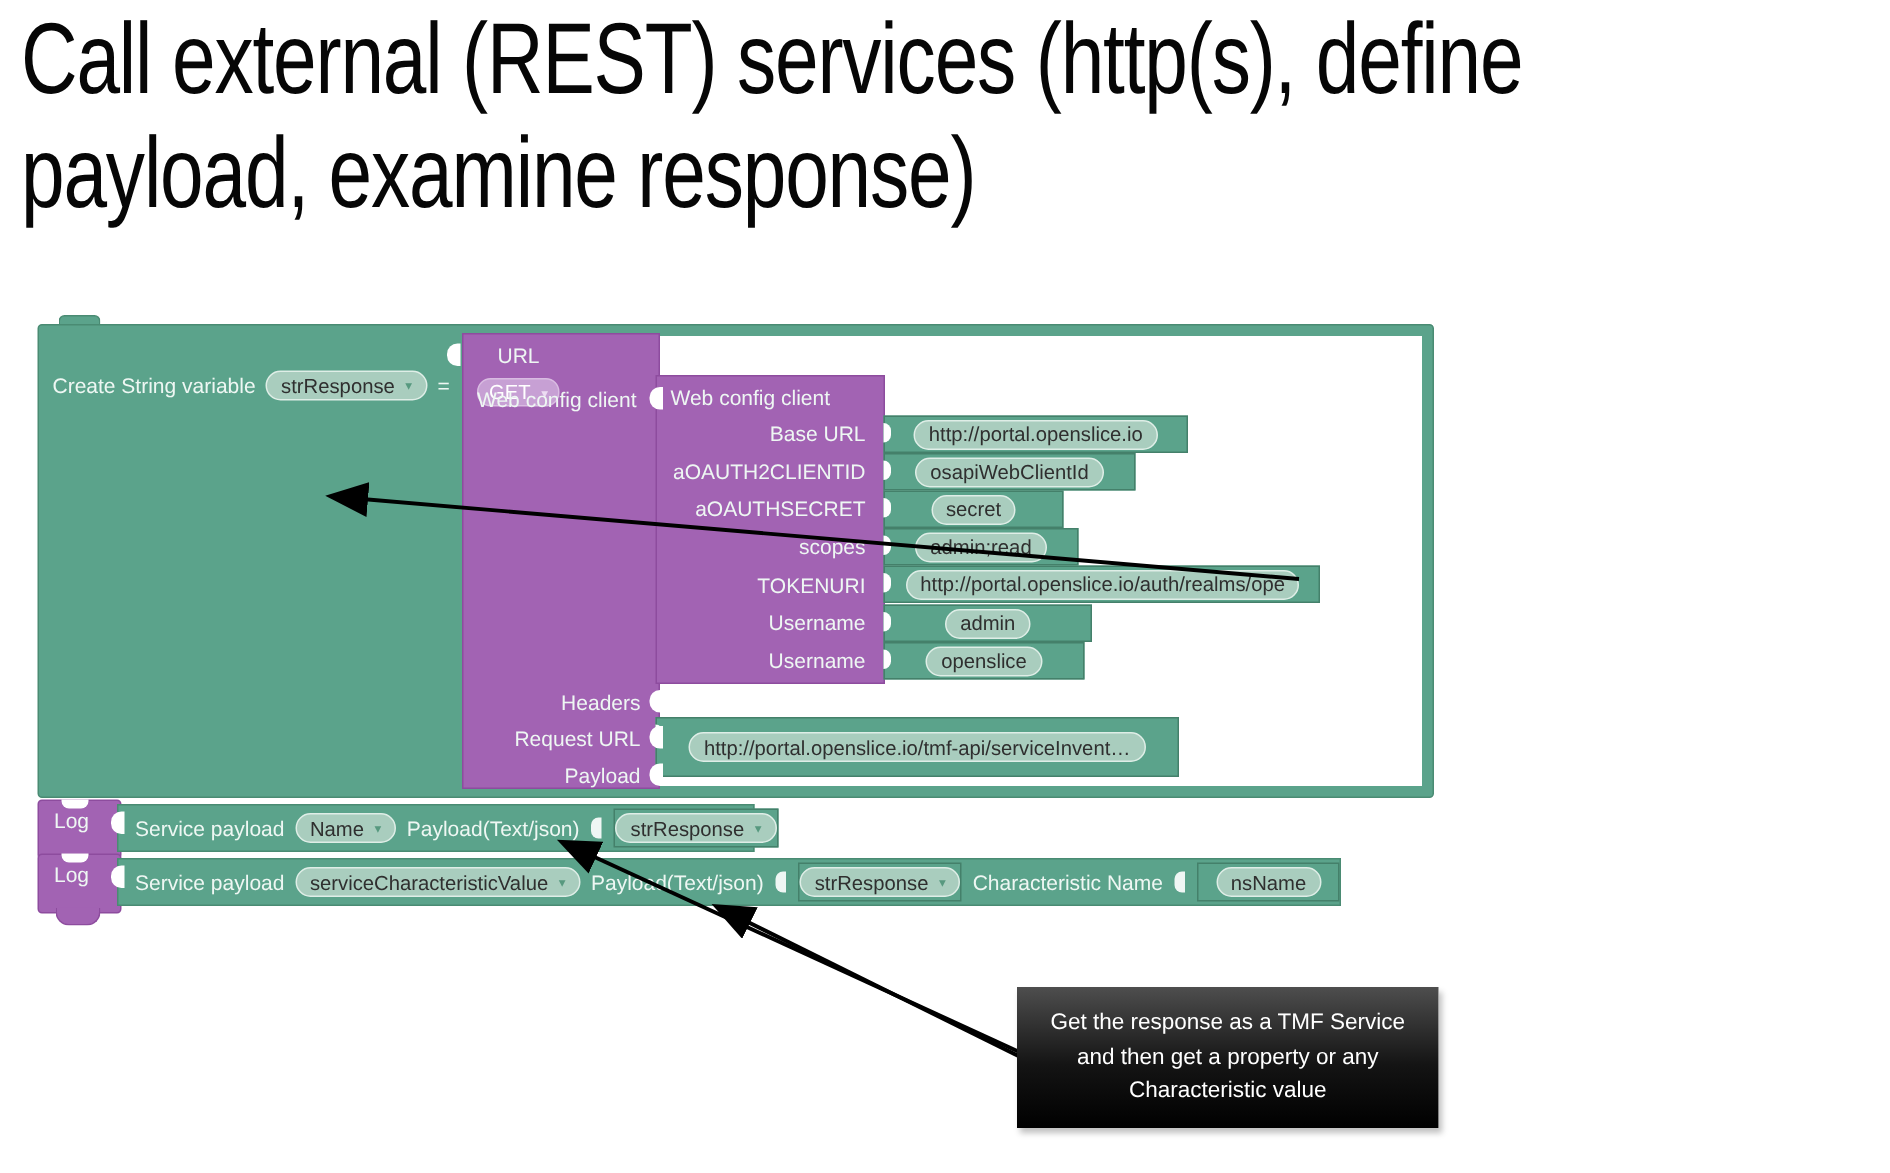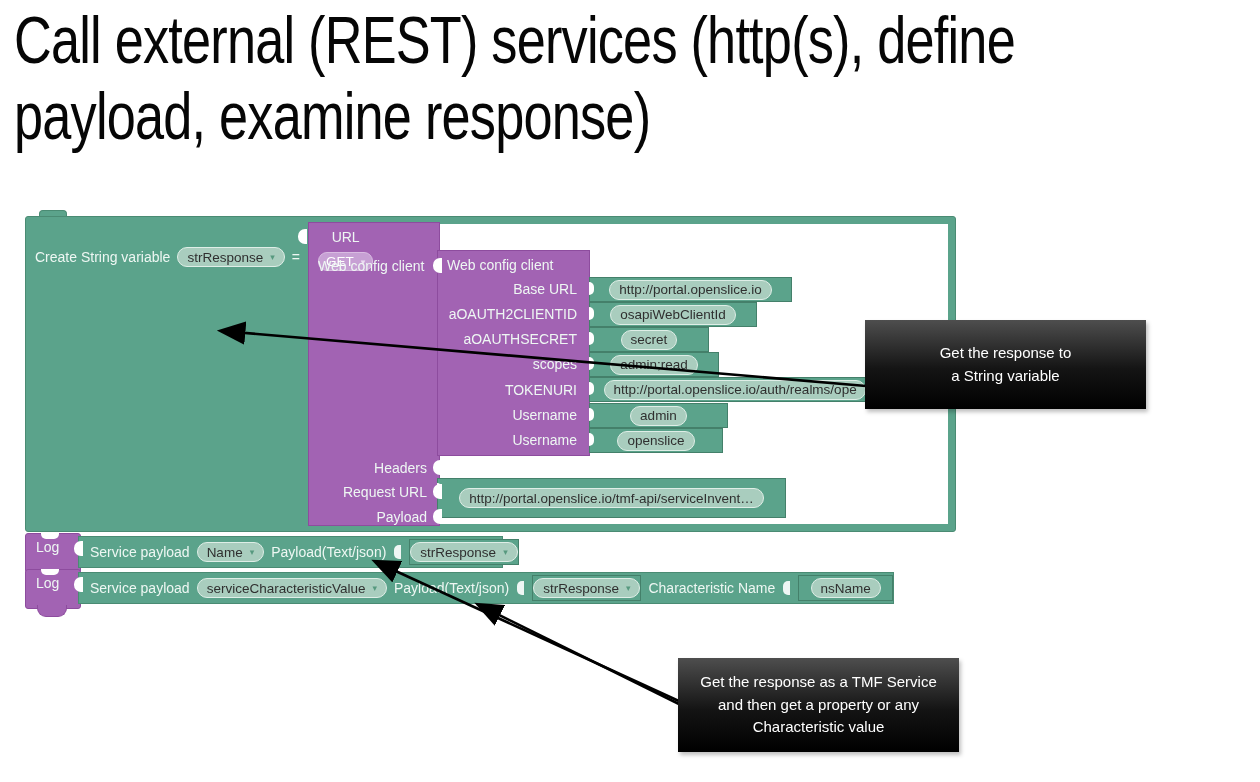--- a/index.html
+++ b/index.html
@@ -191,23 +191,19 @@
     <defs>
       <marker id="ah" markerWidth="11" markerHeight="9" refX="9" refY="4.5" orient="auto">
         <path d="M0,0 L11,4.5 L0,9 z" fill="#000"></path>
       </marker>
     </defs>
     <line x1="866" y1="386" x2="222" y2="331" stroke="#000" stroke-width="2.6" marker-end="url(#ah)"></line>
     <line x1="681" y1="702" x2="376" y2="562" stroke="#000" stroke-width="2.6" marker-end="url(#ah)"></line>
     <line x1="685" y1="707" x2="479" y2="605" stroke="#000" stroke-width="2.6" marker-end="url(#ah)"></line>
   </svg>
 
-  <div class="callout" style="left:865px;top:320px;height:89px;">
-    <div>Get the response to
-a String variable</div>
-  </div>
   <div class="callout" style="left:678px;top:658px;height:94px;">
     <div>Get the response as a TMF Service
 and then get a property or any
 Characteristic value</div>
   </div>
 
 </div>
 
 </body></html>

